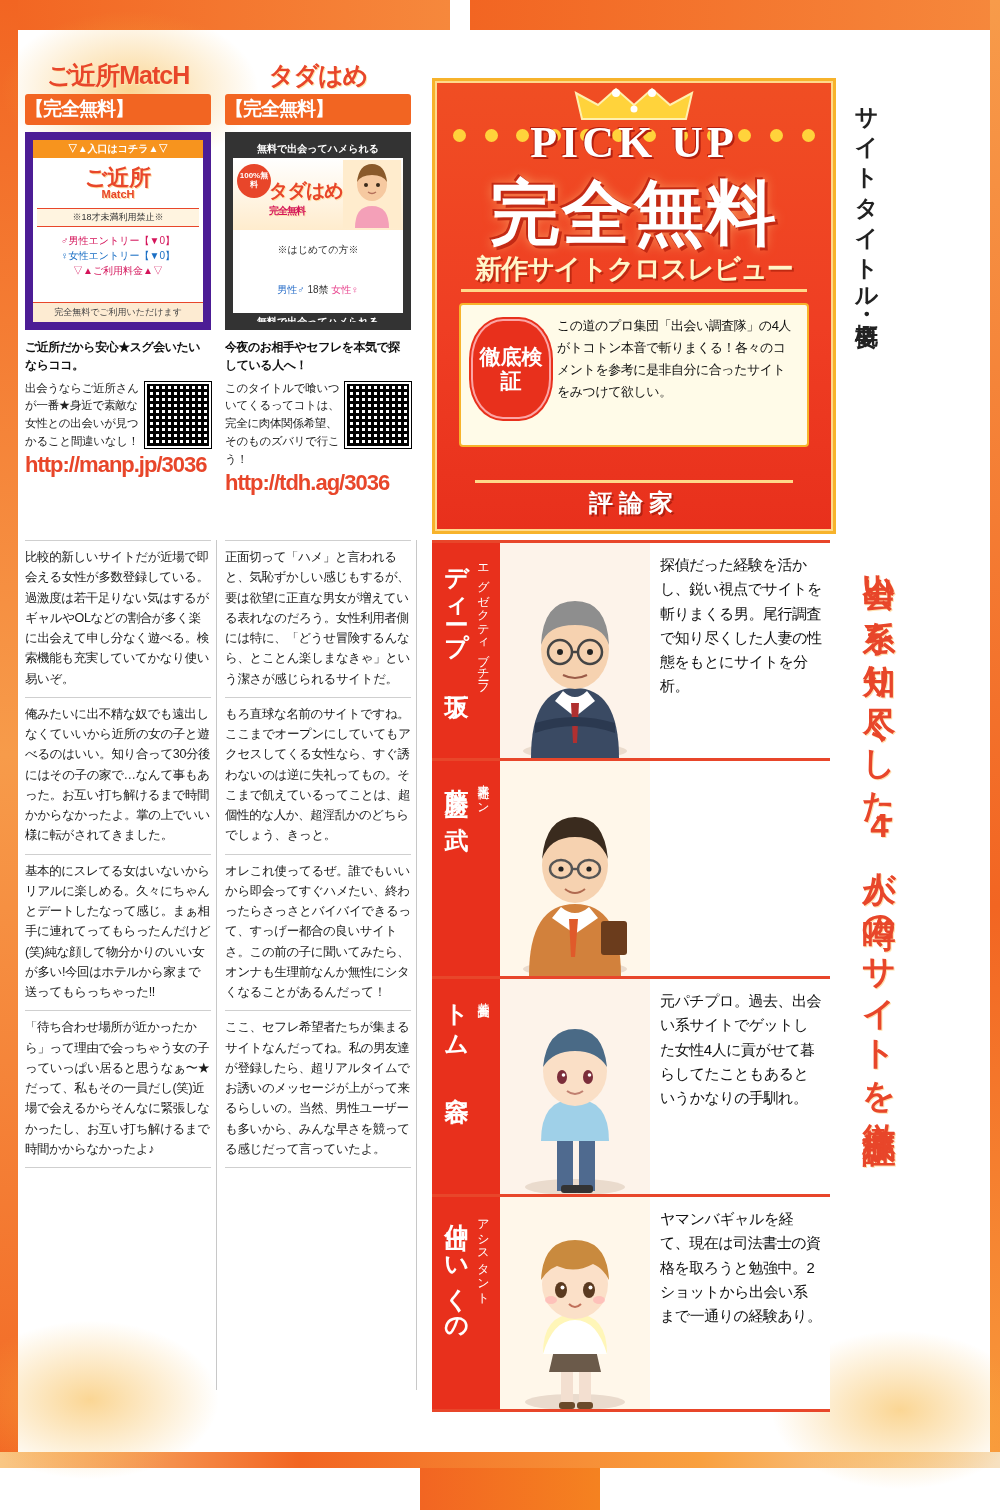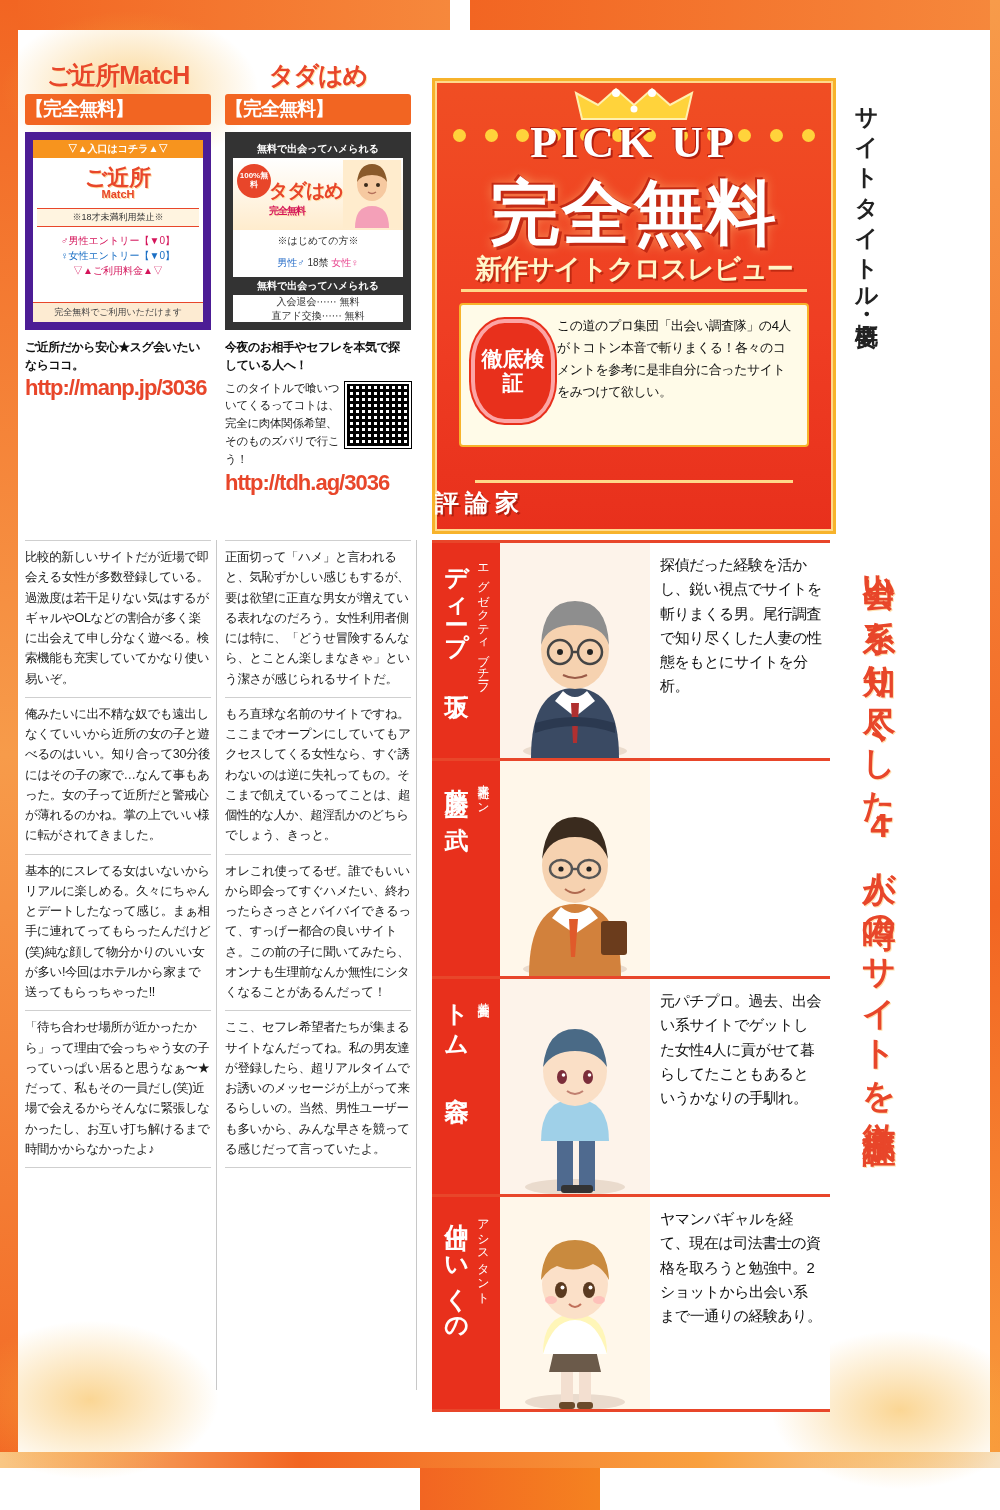--- a/index.html
+++ b/index.html
@@ -176,21 +176,21 @@
   .bn2-title small { font-size: 10px; color: #d4145a; display: block; }
   .bn2-girl {
     position: absolute;
     right: 2px; top: 2px;
     width: 58px; height: 68px;
   }
   .bn2-row {
     text-align: center;
     font-size: 10px;
     color: #333;
-    padding: 4px 0;
+    padding: 13px 0;
   }
   .bn2-row .pink { color: #e8468f; }
   .bn2-row .blue { color: #2a6fc9; }
   .bn2-black {
     background: #333; color: #fff; font-size: 10px;
     text-align: center; padding: 2px 0; margin-top: 3px; font-weight: bold;
   }
   .bn2-price {
     font-size: 10px; text-align: center; color: #333; line-height: 1.45;
   }
@@ -307,32 +307,33 @@
     min-height: 120px;
   }
   .seal {
     position: absolute; left: 10px; top: 14px;
     width: 76px; height: 96px;
     background: #e8301c;
     border-radius: 40%;
     color: #fff; font-weight: bold; font-size: 21px;
     display: flex; align-items: center; justify-content: center;
     text-align: center; line-height: 1.15;
-    border: 4px solid #fca5a5;
+    border: 2px solid #fca5a5;
     box-shadow: 0 0 0 2px #e8301c;
   }
   .pickup-box p {
     margin: 0;
     font-size: 13px;
     line-height: 1.7;
     color: #111;
     letter-spacing: -0.5px;
   }
   .critic {
     position: absolute; left: 0; right: 0; bottom: 12px;
+    text-align: center;
     color: #ffffff;
     font-size: 24px;
     font-weight: bold;
     letter-spacing: 6px;
     text-shadow: 2px 2px 0 #b32010;
   }
   .critic-rule {
     position: absolute; left: 40px; right: 40px; bottom: 48px;
     height: 3px; background: #ffd98a;
   }
@@ -442,20 +443,24 @@
         <span class="small">MatcH</span>
       </div>
       <div class="bn-warn">※18才未満利用禁止※</div>
       <div class="bn-line">♂男性エントリー【▼0】</div>
       <div class="bn-line blue">♀女性エントリー【▼0】</div>
       <div class="bn-line">▽▲ご利用料金▲▽</div>
       <div class="bn-foot">完全無料でご利用いただけます</div>
     </div>
 
     <div class="promo-lead">ご近所だから安心★スグ会いたいならココ。</div>
+    <div class="promo-body">
+      <span class="qr"></span>
+      <span>出会うならご近所さんが一番★身近で素敵な女性との出会いが見つかること間違いなし！</span>
+    </div>
     <div class="promo-url">http://manp.jp/3036</div>
   </div>
 
   <div class="promo-col c2">
     <div class="promo-title">タダはめ</div>
     <div class="promo-sub">【完全無料】</div>
 
     <div class="promo-banner">
       <div class="bn2-top">無料で出会ってハメられる</div>
       <div class="bn2-mid">
@@ -488,21 +493,21 @@
     <div class="promo-lead">今夜のお相手やセフレを本気で探している人へ！</div>
     <div class="promo-body">
       <span class="qr"></span>
       <span>このタイトルで喰いついてくるってコトは、完全に肉体関係希望、そのものズバリで行こう！</span>
     </div>
     <div class="promo-url">http://tdh.ag/3036</div>
   </div>
 
   <div class="rev-col" style="left:25px; top:540px; width:186px;">
     <div class="rev-cell">比較的新しいサイトだが近場で即会える女性が多数登録している。過激度は若干足りない気はするがギャルやOLなどの割合が多く楽に出会えて申し分なく遊べる。検索機能も充実していてかなり使い易いぞ。</div>
-    <div class="rev-cell">俺みたいに出不精な奴でも遠出しなくていいから近所の女の子と遊べるのはいい。知り合って30分後にはその子の家で…なんて事もあった。女の子って近所だと警戒心が薄れるのかね。掌の上でいい様に転がされてきました。</div>
+    <div class="rev-cell">俺みたいに出不精な奴でも遠出しなくていいから近所の女の子と遊べるのはいい。知り合って30分後にはその子の家で…なんて事もあった。お互い打ち解けるまで時間かからなかったよ。掌の上でいい様に転がされてきました。</div>
     <div class="rev-cell">基本的にスレてる女はいないからリアルに楽しめる。久々にちゃんとデートしたなって感じ。まぁ相手に連れてってもらったんだけど(笑)純な顔して物分かりのいい女が多い!今回はホテルから家まで送ってもらっちゃった!!</div>
     <div class="rev-cell">「待ち合わせ場所が近かったから」って理由で会っちゃう女の子っていっぱい居ると思うなぁ〜★だって、私もその一員だし(笑)近場で会えるからそんなに緊張しなかったし、お互い打ち解けるまで時間かからなかったよ♪</div>
   </div>
 
   <div class="rev-col" style="left:225px; top:540px; width:186px;">
     <div class="rev-cell">正面切って「ハメ」と言われると、気恥ずかしい感じもするが、要は欲望に正直な男女が増えている表れなのだろう。女性利用者側には特に、「どうせ冒険するんなら、とことん楽しまなきゃ」という潔さが感じられるサイトだ。</div>
     <div class="rev-cell">もろ直球な名前のサイトですね。ここまでオープンにしていてもアクセスしてくる女性なら、すぐ誘わないのは逆に失礼ってもの。そこまで飢えているってことは、超個性的な人か、超淫乱かのどちらでしょう、きっと。</div>
     <div class="rev-cell">オレこれ使ってるぜ。誰でもいいから即会ってすぐハメたい、終わったらさっさとバイバイできるって、すっげー都合の良いサイトさ。この前の子に聞いてみたら、オンナも生理前なんか無性にシタくなることがあるんだって！</div>
     <div class="rev-cell">ここ、セフレ希望者たちが集まるサイトなんだってね。私の男友達が登録したら、超リアルタイムでお誘いのメッセージが上がって来るらしいの。当然、男性ユーザーも多いから、みんな早さを競ってる感じだって言っていたよ。</div>
   </div>

